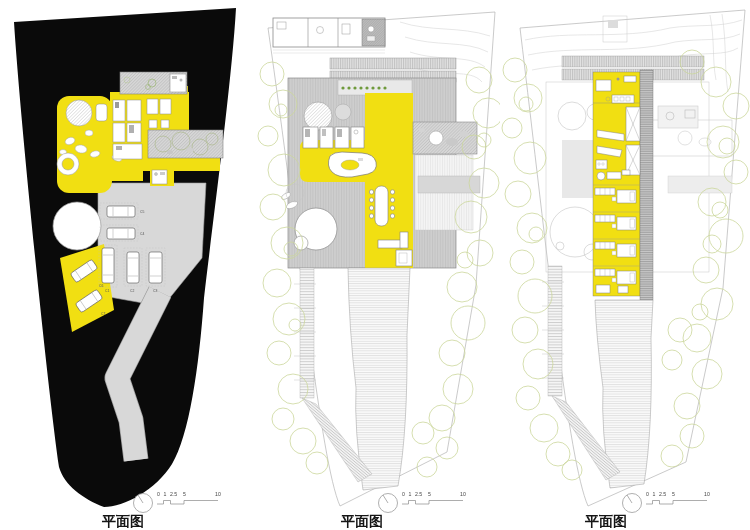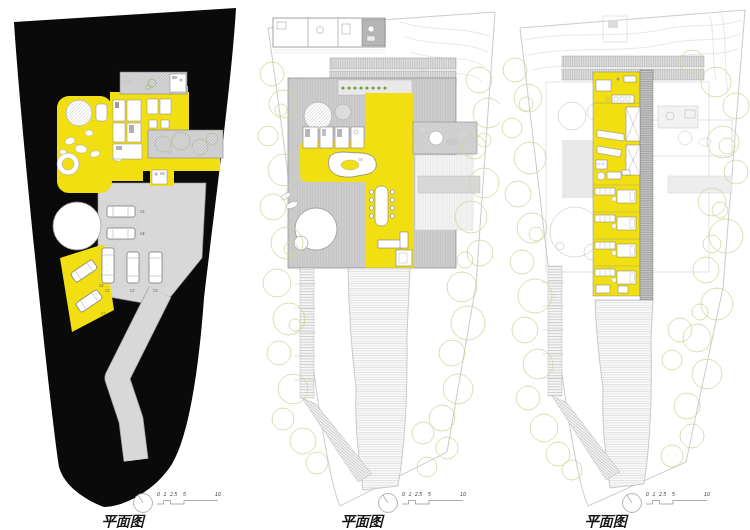--- a/index.html
+++ b/index.html
@@ -1,18 +1,18 @@
 <!DOCTYPE html>
 <html><head>
 <meta charset="utf-8">
 <style>
   html,body{margin:0;padding:0;background:#fff;width:750px;height:530px;overflow:hidden;
     font-family:"Liberation Sans", sans-serif;}
   #stage{position:relative;width:750px;height:530px;display:flex;}
-  .panel{width:250px;height:524px;position:relative;font-style:italic;}
+  .panel{width:250px;height:524px;position:relative;}
   svg{display:block;}
   .plan-label{font-family:"DejaVu Sans","Liberation Sans",sans-serif;font-weight:bold;}
   .tick-num{font-family:"Liberation Sans",sans-serif;}
 </style>
 </head>
 <body>
 
 <svg width="0" height="0" style="position:absolute" aria-hidden="true">
   <defs>
     <pattern id="treeHatch" width="2.4" height="2.4" patternUnits="userSpaceOnUse" patternTransform="rotate(45)">

